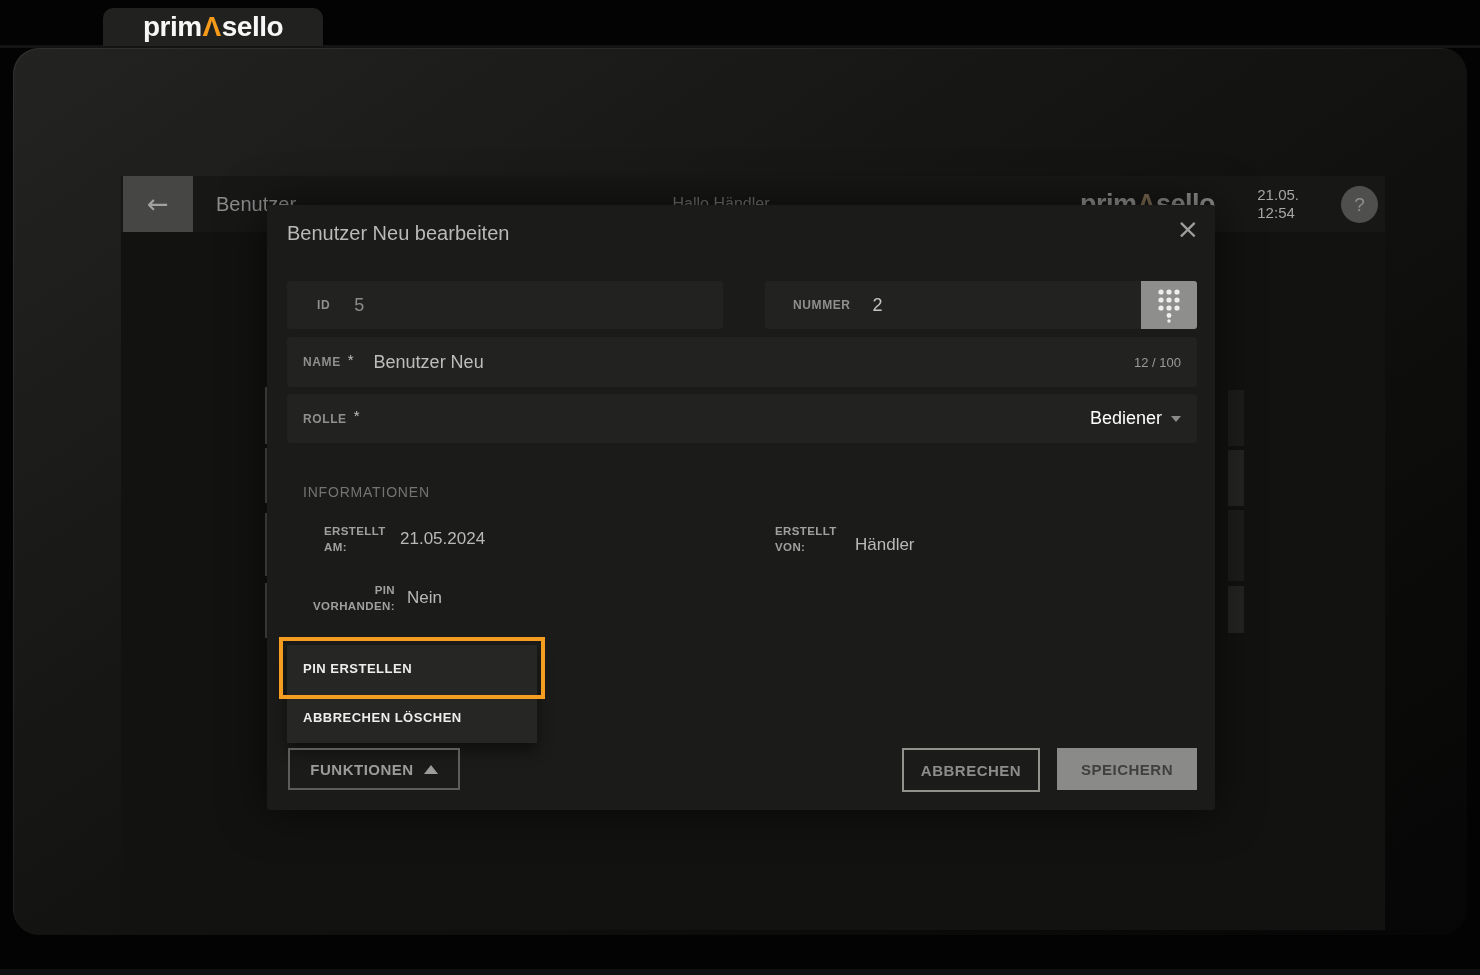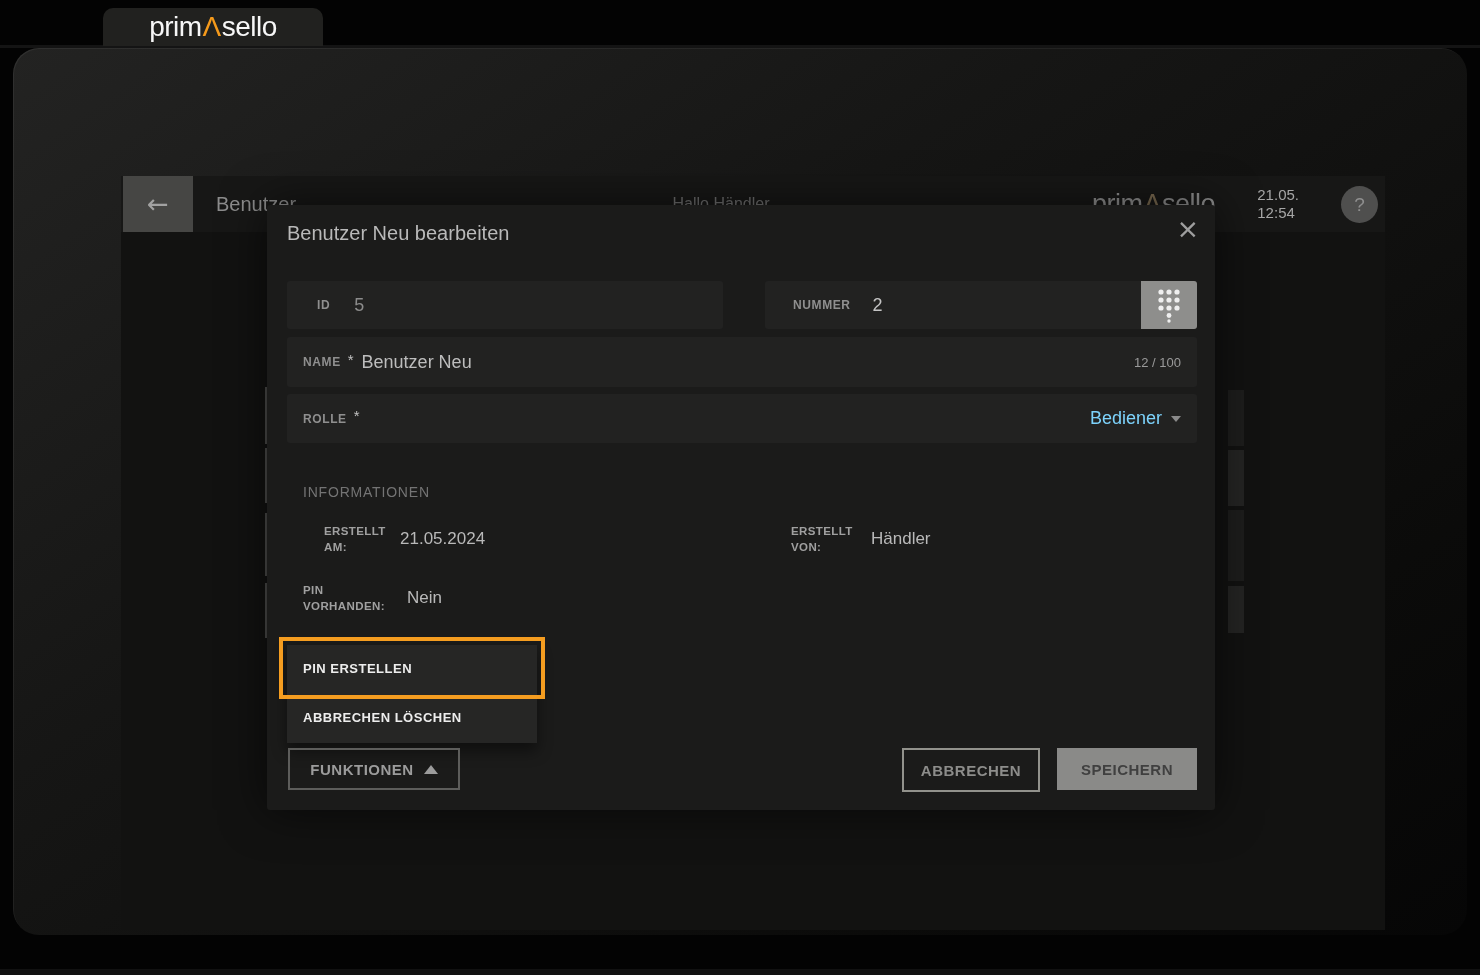--- a/index.html
+++ b/index.html
@@ -5,21 +5,21 @@
   * { margin:0; padding:0; box-sizing:border-box; }
   html,body { background:#000; }
   body { font-family:"Liberation Sans", sans-serif; }
   .stage { position:relative; width:1480px; height:975px; background:#030303; overflow:hidden; }
 
   
   .top-strip { position:absolute; left:0; top:45px; width:1480px; height:3px; background:#141414; }
   .bottom-strip { position:absolute; left:0; top:969px; width:1480px; height:6px; background:#111; }
   .browser-tab { position:absolute; left:103px; top:8px; width:220px; height:38px;
     background:#21211f; border-radius:10px 10px 0 0; display:flex; align-items:center; justify-content:center; }
-  .logo { font-weight:400; letter-spacing:-0.5px; }
+  .logo { font-weight:700; letter-spacing:-0.5px; }
   .browser-tab .logo { font-size:28px; color:#f7f7f7; }
   .logo .lambda { padding:0 1px; }
   .browser-tab .lambda { color:#f59a1b; }
 
   
   .panel { position:absolute; left:13px; top:48px; width:1454px; height:887px; border-radius:26px;
     background:linear-gradient(145deg,#232322 0%,#161615 38%,#0b0b0a 78%,#060606 100%);
     box-shadow:inset 1px 1px 0 rgba(255,255,255,0.06); }
 
   
@@ -59,35 +59,35 @@
   .field-label { font-size:12px; font-weight:700; letter-spacing:0.6px; color:#8f8f8f; }
   .req { font-size:15px; color:#c2c2c2; margin-left:7px; position:relative; top:-3px; }
   .field-value { font-size:18px; color:#bdbdbd; }
   .field-id { left:20px; top:76px; width:436px; height:48px; padding-left:30px; }
   .field-id .field-value { color:#8c8c8c; margin-left:24px; }
   .field-nummer { left:498px; top:76px; width:432px; height:48px; padding-left:28px; }
   .field-nummer .field-value { color:#c4c4c4; margin-left:22px; }
   .keypad-btn { position:absolute; right:0; top:0; width:56px; height:48px; background:#8e8e8c;
     border-radius:0 3px 3px 0; display:flex; align-items:center; justify-content:center; cursor:pointer; }
   .field-name { left:20px; top:132px; width:910px; height:50px; padding:0 16px; }
-  .field-name .field-value { margin-left:8px; }
+  .field-name .field-value { margin-left:20px; }
   .counter { margin-left:auto; font-size:13px; color:#9a9a9a; }
   .field-rolle { left:20px; top:189px; width:910px; height:49px; padding:0 16px; }
   .rolle-select { margin-left:auto; display:flex; align-items:center; gap:9px; cursor:pointer; }
-  .rolle-select .field-value { color:#7dd3fc; }
+  .rolle-select .field-value { color:#ffffff; }
   .caret-down { width:0; height:0; border-left:5px solid transparent; border-right:5px solid transparent;
     border-top:6px solid #8a8a8a; }
 
   .info-heading { position:absolute; left:36px; top:279px; font-size:14px; letter-spacing:0.8px; color:#747474; }
   .info-item { position:absolute; display:flex; align-items:center; }
   .info-label { font-size:11.5px; font-weight:700; letter-spacing:0.4px; color:#a0a0a0; line-height:16px; }
   .info-value { font-size:17px; color:#b9b9b9; margin-left:12px; }
   .info-erstellt-am { left:36px; top:318px; } .info-erstellt-am .info-label { width:64px;margin-left:21px; }
-  .info-erstellt-von { left:524px; top:318px; } .info-erstellt-von .info-label { width:68px; }
-  .info-pin { left:36px; top:377px; } .info-pin .info-label { width:92px; }
+  .info-erstellt-von { left:508px; top:318px;align-items:flex-end; } .info-erstellt-von .info-label { width:68px; }
+  .info-pin { left:36px; top:377px; } .info-pin .info-label { width:92px;text-align:right; }
 
   
   .menu { position:absolute; left:20px; top:440px; width:250px; box-shadow:0 8px 14px rgba(0,0,0,0.45); }
   .menu-item { background:#262625; display:flex; align-items:center; padding-left:16px;
     font-size:13px; font-weight:700; letter-spacing:0.5px; color:#ededed; cursor:pointer; }
   .menu-item-1 { height:46px; }
   .menu-item-2 { height:52px; }
   .menu-highlight { position:absolute; left:12px; top:432px; width:266px; height:62px;
     border:4px solid #f59d20; pointer-events:none; }
 

